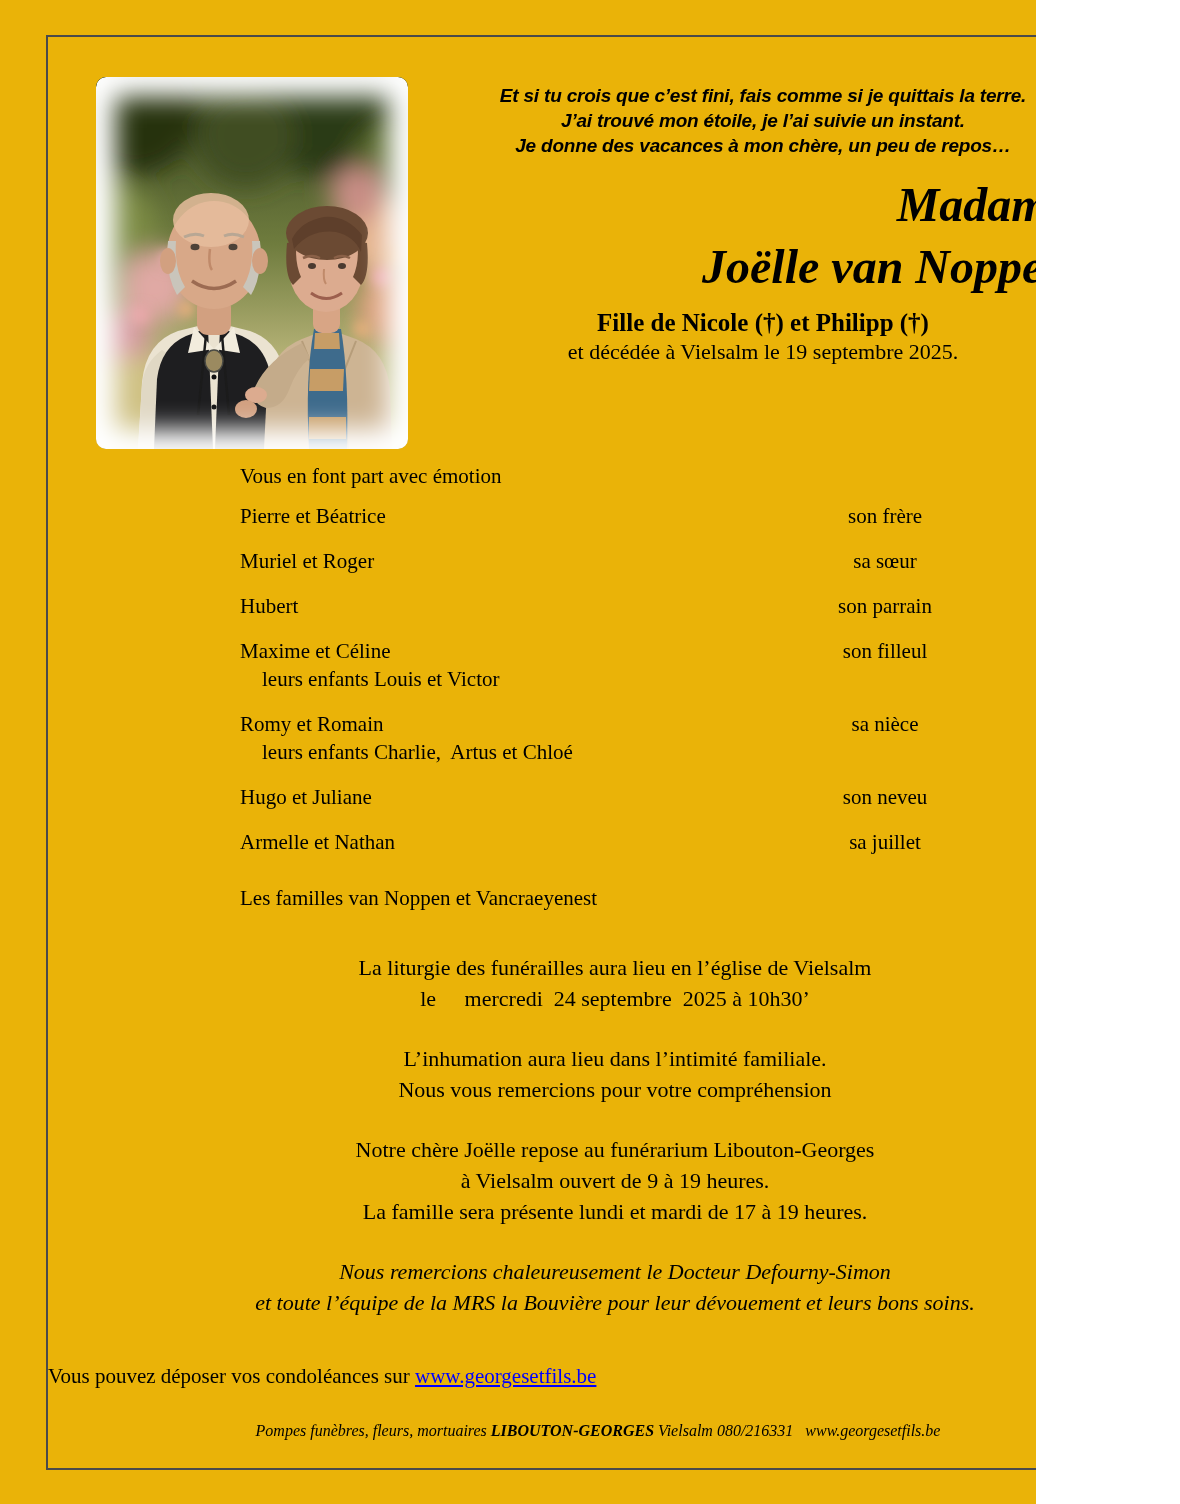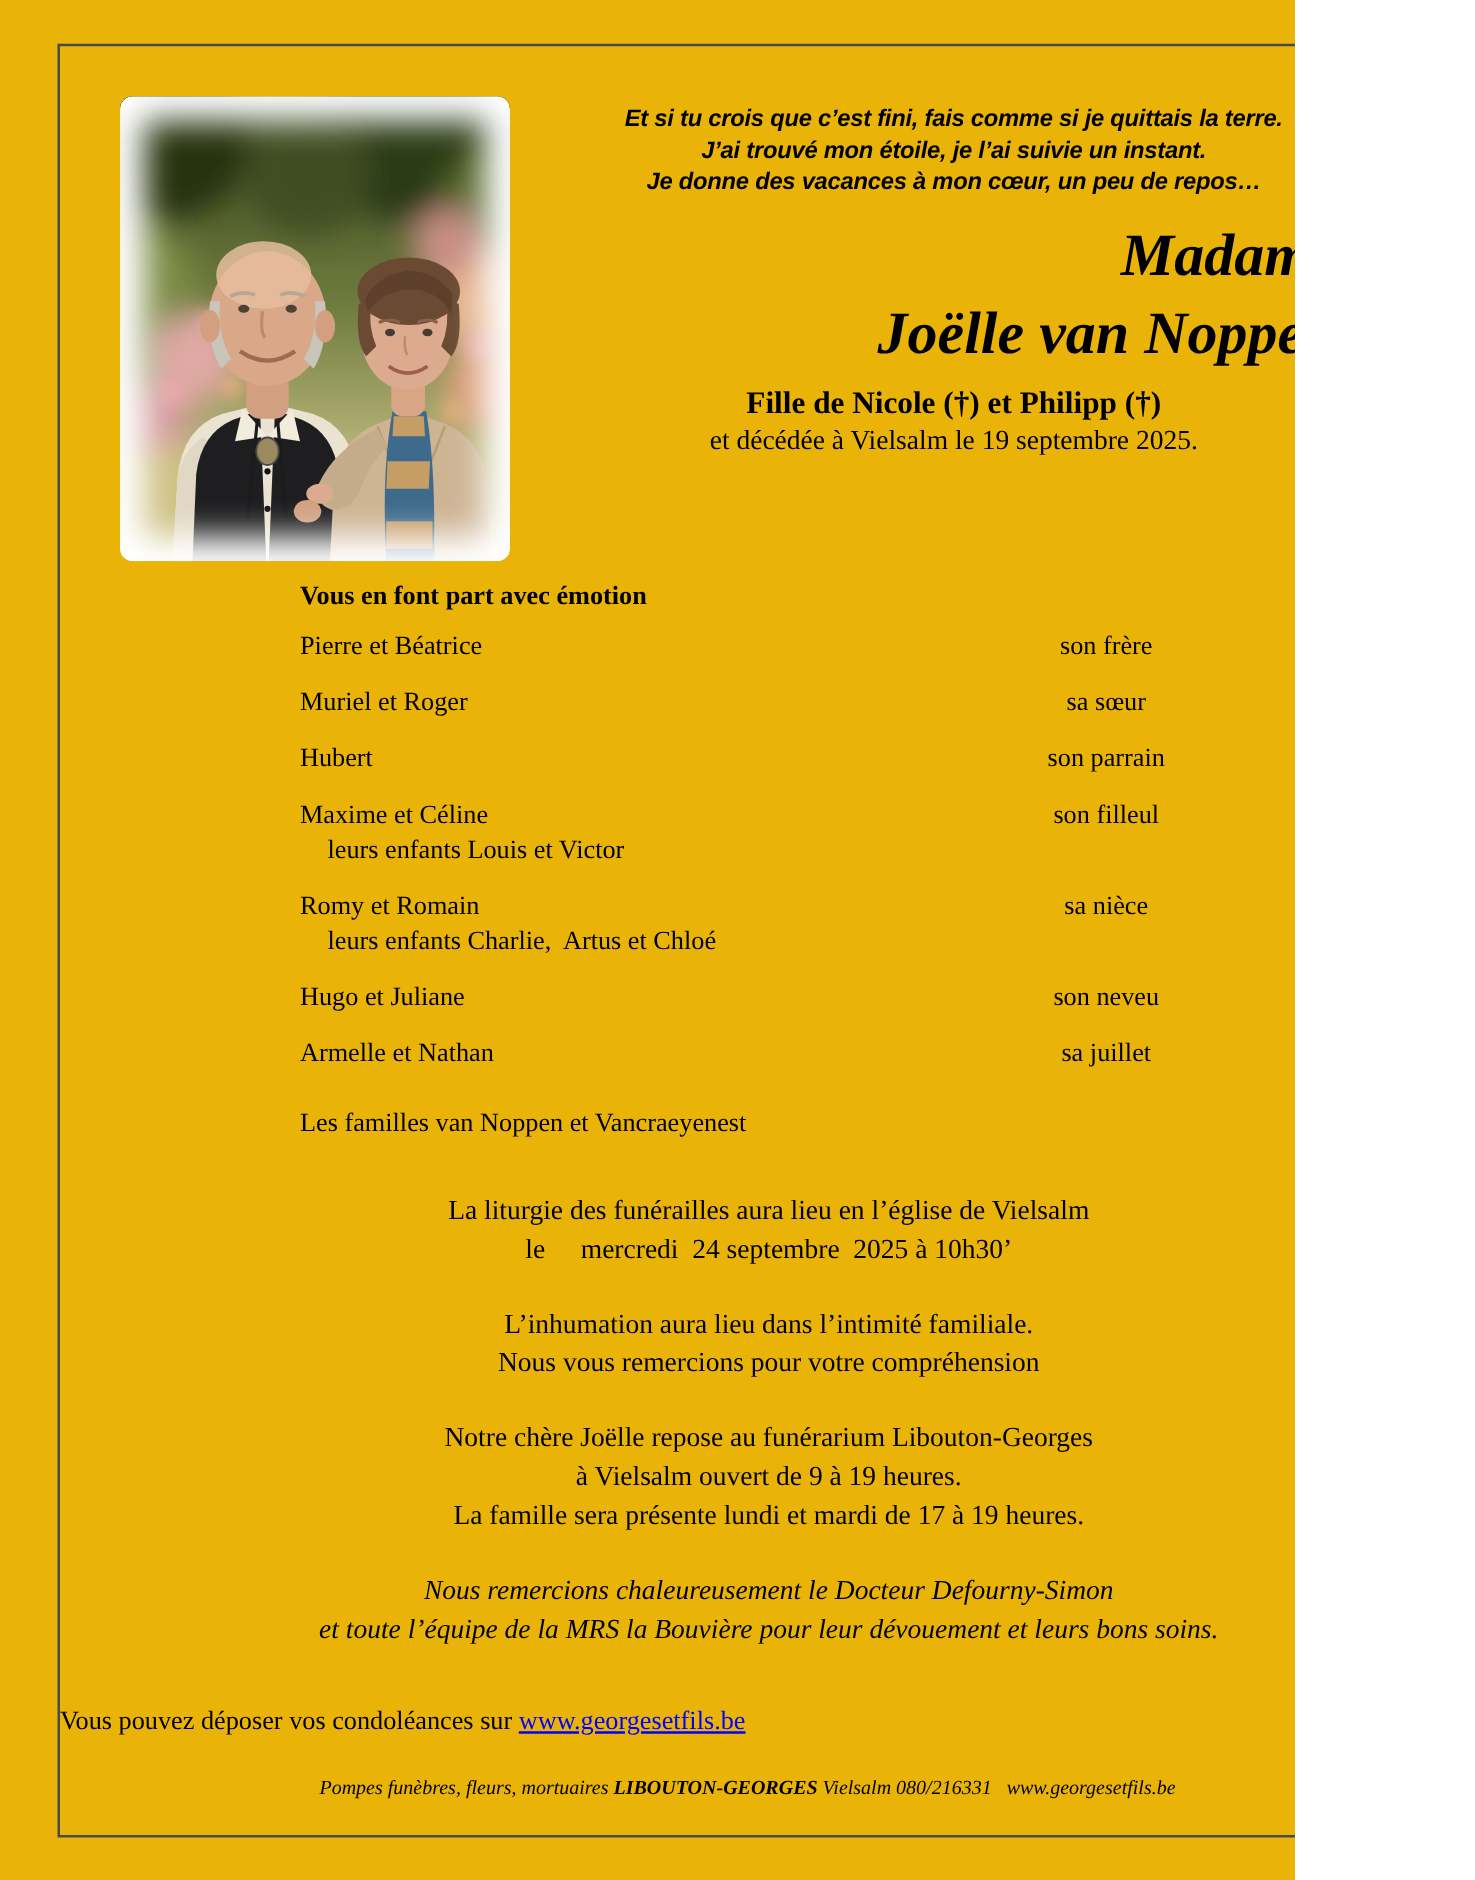--- a/index.html
+++ b/index.html
@@ -52,21 +52,21 @@
     margin-top:10px;
   }
   .dates{
     font-size:22px;line-height:27px;
   }
   
   .family-block{
     position:absolute;left:192px;top:425px;width:730px;
     font-size:21px;line-height:28px;
   }
-  .intro{margin:0 0 11px 0;font-weight:bold;}
+  .intro{margin:0 0 11px 0;}
   .fam-entry{margin:12px 0 17px 0;}
   .fam-row{display:flex;justify-content:space-between;align-items:flex-start;}
   .fam-names{flex:1 1 auto;}
   .fam-rel{flex:0 0 170px;text-align:center;}
   .fam-children{padding-left:22px;}
   .families-line{margin-top:28px;}
   
   .ceremony-block{
     position:absolute;left:34px;top:915px;width:1066px;
     text-align:center;
@@ -189,21 +189,21 @@
           <path d="M215,216 Q230,227 246,216" stroke="#9c5f4d" stroke-width="3" fill="none"></path>
         </g>
       </svg>
       <div class="feather"></div>
     </div>
 
     <div class="header-block">
       <div class="quote">
         <div>Et si tu crois que c’est fini, fais comme si je quittais la terre.</div>
         <div>J’ai trouvé mon étoile, je l’ai suivie un instant.</div>
-        <div>Je donne des vacances à mon cœur, un peu de repos…</div>
+        <div>Je donne des vacances à mon chère, un peu de repos…</div>
       </div>
       <div class="title">
         <div>Madame</div>
         <div>Joëlle van Noppen</div>
       </div>
       <div class="subtitle">Fille de Nicole (†) et Philipp (†)</div>
       <div class="dates">et décédée à Vielsalm le 19 septembre 2025.</div>
     </div>
 
     <div class="family-block">

